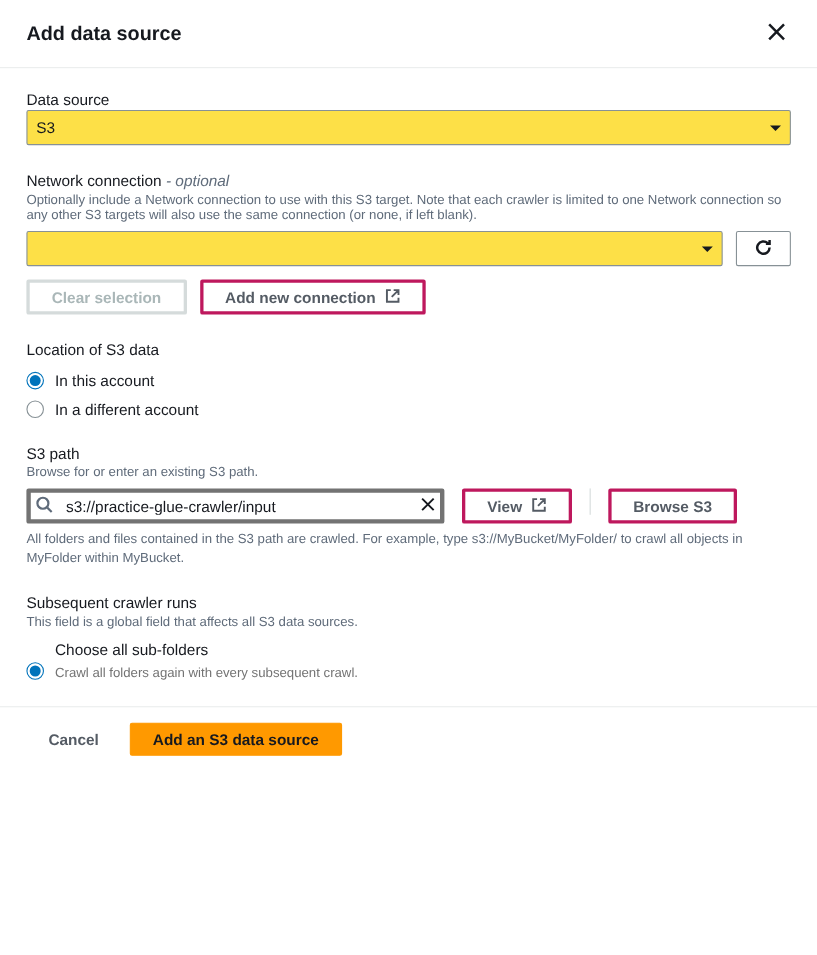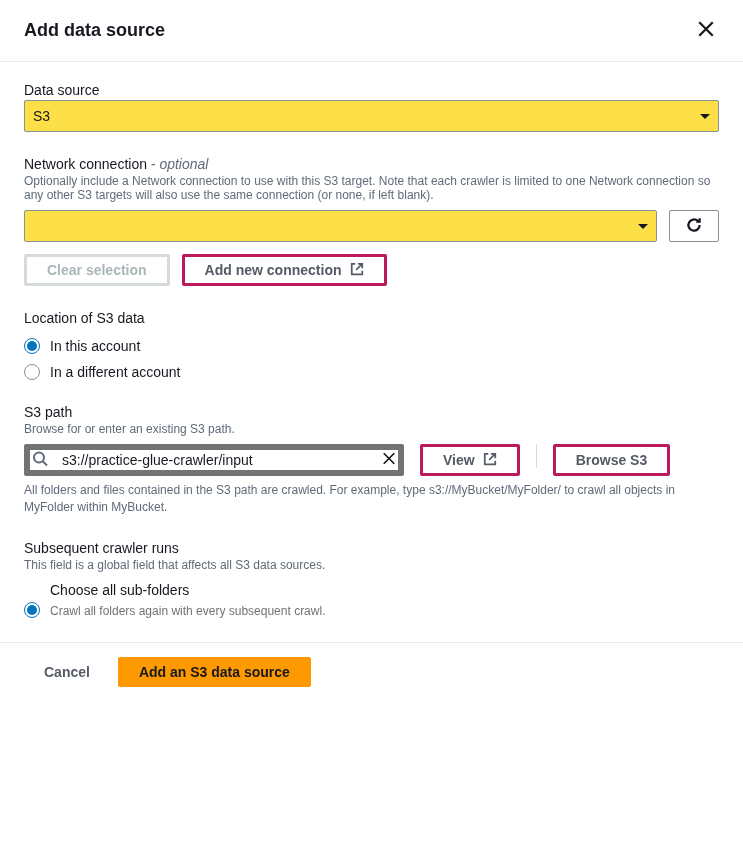--- a/index.html
+++ b/index.html
@@ -181,21 +181,21 @@
     }
     .search-input-wrapper {
       position: relative;
       flex: 1;
       max-width: 380px;
     }
     .search-input {
       width: 100%;
       height: 32px;
       padding: 4px 32px 4px 32px;
-      border: 6px solid #737373;
+      border: 4px solid #737373;
       border-radius: 2px;
       font-size: 14px;
       color: #16191f;
       outline: none;
     }
     .search-icon {
       position: absolute;
       left: 8px;
       top: 50%;
       transform: translateY(-50%);

